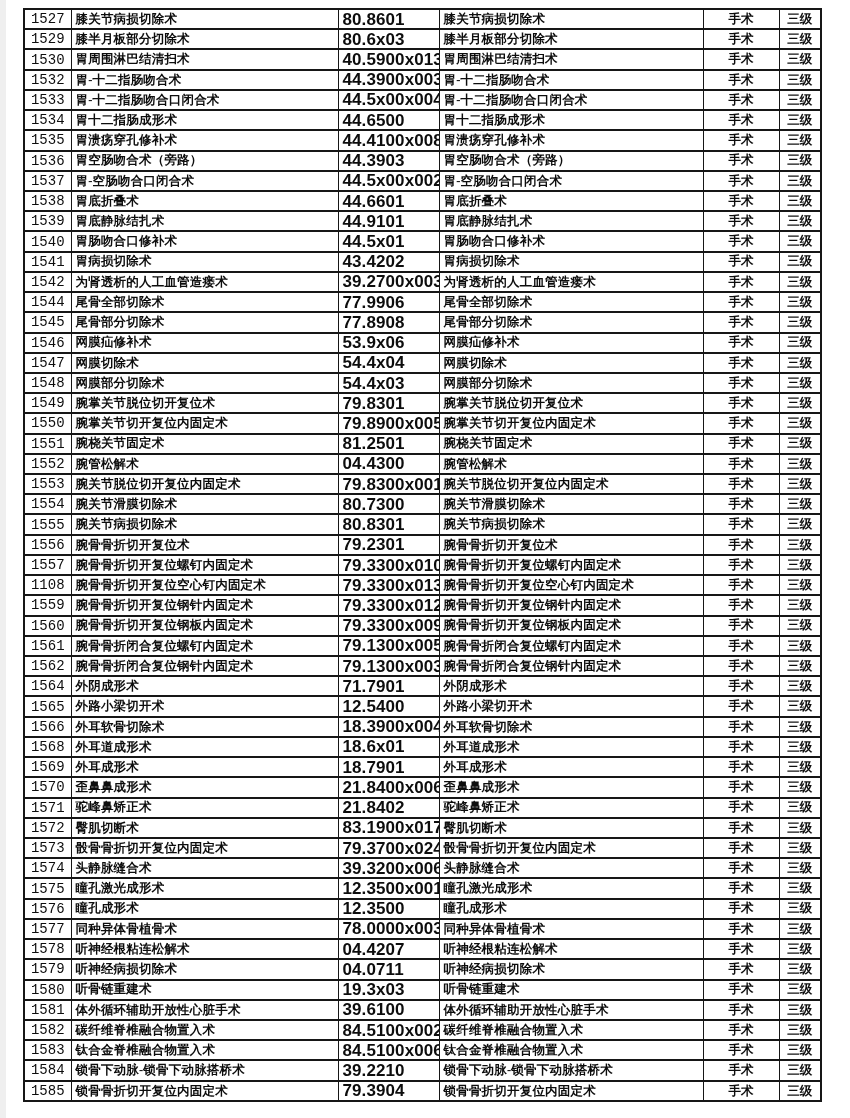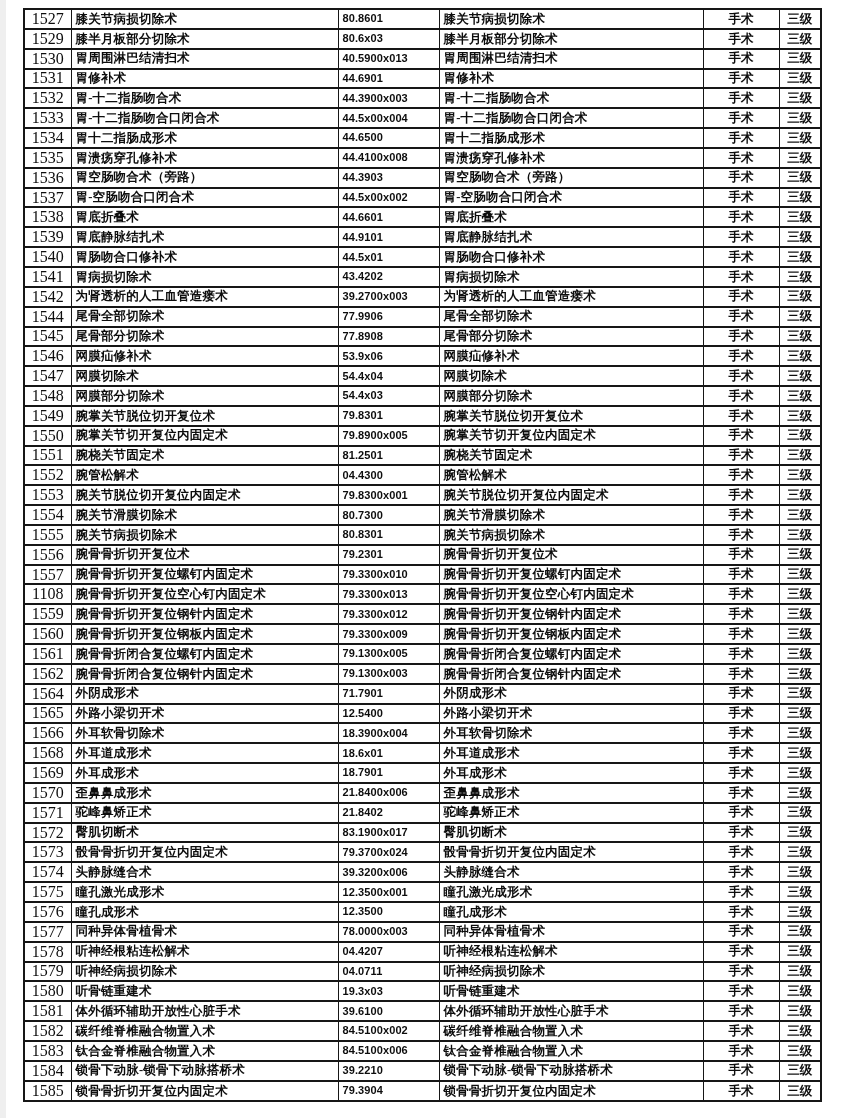--- a/index.html
+++ b/index.html
@@ -38,36 +38,36 @@
     border-top-width: 2px;
     border-bottom-width: 2px;
     padding: 0 4px;
     overflow: hidden;
     white-space: nowrap;
     vertical-align: middle;
     line-height: 1;
   }
   td.c-no {
     text-align: center;
-    font-family: Liberation Serif, serif;
-    font-size: 16px;
+    font-family: Liberation Mono, monospace;
+    font-size: 14px;
     font-weight: 400;
     padding: 0 2px;
   }
   td.c-name, td.c-name2 {
     text-align: left;
     font-family: "Liberation Serif", "DejaVu Serif", serif;
     font-size: 12.5px;
     font-weight: 600;
     letter-spacing: 0.2px;
   }
   td.c-code {
     text-align: left;
     font-family: "Liberation Sans", "DejaVu Sans", sans-serif;
-    font-size: 11px;
+    font-size: 17px;
     font-weight: 600;
     letter-spacing: 0.1px;
   }
   td.c-cat, td.c-lvl {
     text-align: center;
     font-family: "Liberation Serif", "DejaVu Serif", serif;
     font-size: 12.5px;
     font-weight: 600;
   }
 </style>
@@ -104,28 +104,20 @@
       </tr>
       <tr>
         <td class="c-no">1530</td>
         <td class="c-name">胃周围淋巴结清扫术</td>
         <td class="c-code">40.5900x013</td>
         <td class="c-name2">胃周围淋巴结清扫术</td>
         <td class="c-cat">手术</td>
         <td class="c-lvl">三级</td>
       </tr>
       <tr>
-        <td class="c-no">1531</td>
-        <td class="c-name">胃修补术</td>
-        <td class="c-code">44.6901</td>
-        <td class="c-name2">胃修补术</td>
-        <td class="c-cat">手术</td>
-        <td class="c-lvl">三级</td>
-      </tr>
-      <tr>
         <td class="c-no">1532</td>
         <td class="c-name">胃-十二指肠吻合术</td>
         <td class="c-code">44.3900x003</td>
         <td class="c-name2">胃-十二指肠吻合术</td>
         <td class="c-cat">手术</td>
         <td class="c-lvl">三级</td>
       </tr>
       <tr>
         <td class="c-no">1533</td>
         <td class="c-name">胃-十二指肠吻合口闭合术</td>

